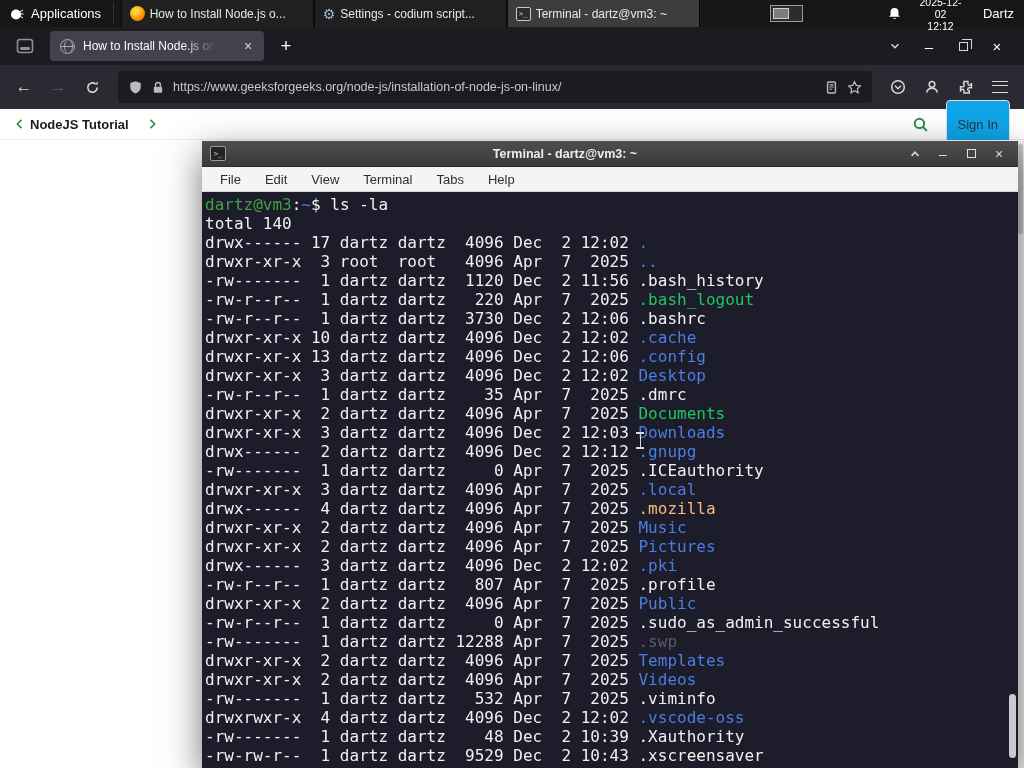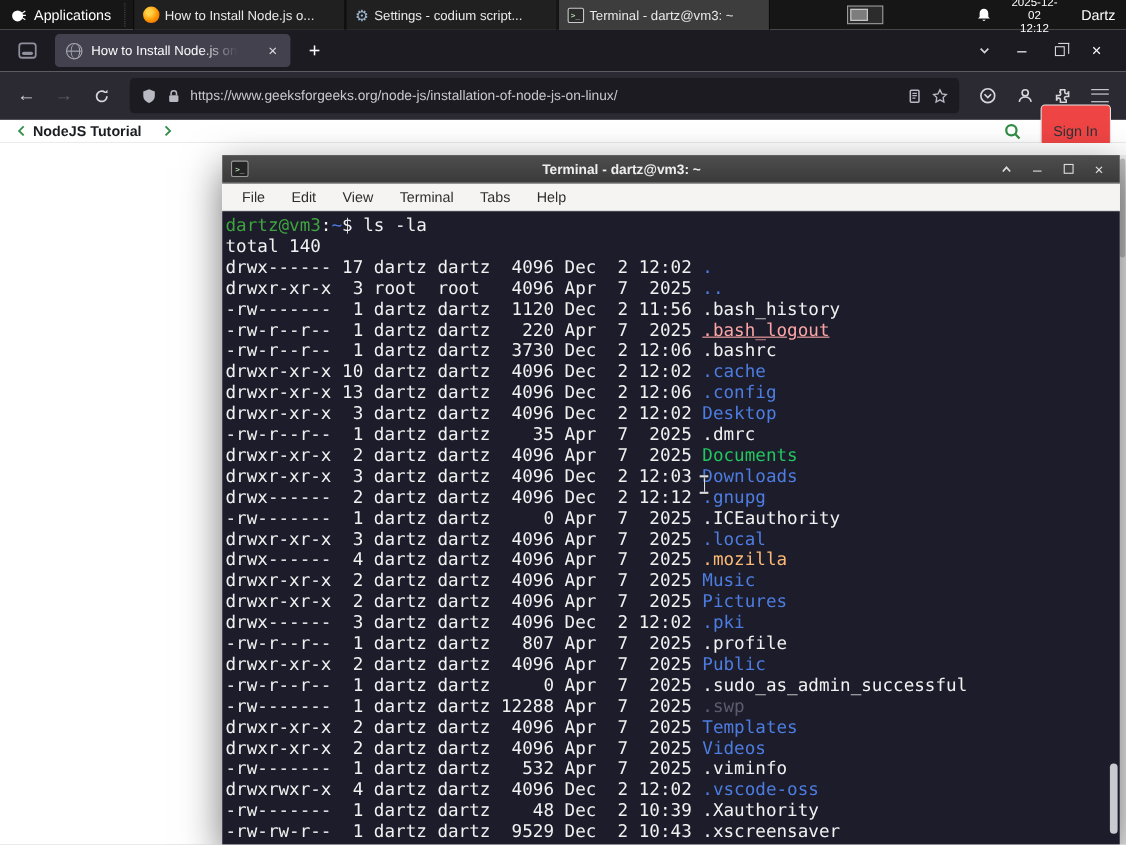--- a/index.html
+++ b/index.html
@@ -41,26 +41,26 @@
   .restore-ic { position:relative; width:9px; height:9px; border:1.4px solid #d7d7db; display:inline-block; }
   .restore-ic::before { content:''; position:absolute; top:-4px; left:2.5px; width:9px; height:9px; border:1.4px solid #d7d7db; border-bottom:none; border-left:none; }
 
   .toolbar { height:44px; background:#2b2a33; display:flex; align-items:center; padding:0 8px; gap:2px; }
   .nav-btn { width:32px; height:30px; background:none; border:none; color:#d7d7db; font-size:17px; border-radius:4px; cursor:default; }
   .nav-btn.disabled { color:#5a5966; }
   .urlbar { flex:1; height:32px; margin:0 8px; background:#1c1b22; border-radius:4px; display:flex; align-items:center; gap:8px; padding:0 10px; }
   .url-text { flex:1; font-size:12.5px; color:#c7c7cf; white-space:nowrap; overflow:hidden; }
 
   
-  .sitenav { height:21px; background:#fff; border-bottom:1px solid #ebebeb; display:flex; align-items:center; padding:0 14px; gap:17px; font-size:13px; color:#42464d; }
+  .sitenav { height:31px; background:#fff; border-bottom:1px solid #ebebeb; display:flex; align-items:center; padding:0 14px; gap:17px; font-size:13px; color:#42464d; }
   .nav-back { display:flex; align-items:center; gap:4px; background:none; border:none; font-size:13px; font-weight:bold; color:#1a1c20; cursor:default; }
   .nav-items { display:flex; gap:17px; align-items:center; }
   .nav-item { white-space:nowrap; cursor:default; }
   .nav-spacer { flex:1; }
-  .signin { background:#ef4444; border:1px solid #e3e3e3; border-radius:4px; padding:16px 11px; font-size:13px; color:#2f3337; box-shadow:0 1px 2px rgba(0,0,0,.06); cursor:default; }
+  .signin { background:#0ea5e9; border:1px solid #e3e3e3; border-radius:4px; padding:16px 11px; font-size:13px; color:#2f3337; box-shadow:0 1px 2px rgba(0,0,0,.06); cursor:default; }
   .pagebody { flex:1; background:#fff; position:relative; }
   .page-scrollbar { position:absolute; top:114px; right:0; bottom:0; width:7px; background:#f1f1f1; }
   .page-scroll-thumb { position:absolute; top:3px; right:1px; width:5px; height:90px; background:#c2c2c2; border-radius:3px; }
 
   
   .terminal { position:absolute; left:202px; top:141px; width:816px; height:627px; display:flex; flex-direction:column; box-shadow:0 12px 34px rgba(0,0,0,.55); z-index:40; }
   .t-title { height:26px; background:linear-gradient(#4e4e4e,#3a3a3a); display:flex; align-items:center; padding:0 8px; color:#ededed; border-bottom:1px solid #2c2c2c; }
   .t-icon { width:16px; height:15px; background:#242424; border:1px solid #9a9a9a; border-radius:2px; color:#bfe8bf; font-size:7px; font-family:"DejaVu Sans Mono", monospace; display:inline-flex; align-items:center; justify-content:center; }
   .t-title-text { flex:1; text-align:center; font-size:12.5px; font-weight:bold; }
   .t-controls { display:flex; align-items:center; gap:6px; }
@@ -265,21 +265,21 @@
         <span class="t-menu-item">Tabs</span>
         <span class="t-menu-item">Help</span>
       </div>
     <div class="t-body">
       <div class="tline"><span class="c-green" style="color: rgb(63, 163, 63);">dartz@vm3</span><span>:</span><span class="c-blue" style="color: rgb(77, 125, 224);">~</span><span>$ </span><span>ls -la</span></div>
       <div class="tline">total 140</div>
       <div id="t-output">
           <div class="tline"><span>drwx------ 17 dartz dartz  4096 Dec  2 12:02 </span><span style="color: rgb(77, 125, 224);">.</span></div>
           <div class="tline"><span>drwxr-xr-x  3 root  root   4096 Apr  7  2025 </span><span style="color: rgb(77, 125, 224);">..</span></div>
           <div class="tline"><span>-rw-------  1 dartz dartz  1120 Dec  2 11:56 </span><span style="color: rgb(241, 241, 241);">.bash_history</span></div>
-          <div class="tline"><span>-rw-r--r--  1 dartz dartz   220 Apr  7  2025 </span><span style="color: #fca5a5; text-decoration: underline;">.bash_logout</span></div>
+          <div class="tline"><span>-rw-r--r--  1 dartz dartz   220 Apr  7  2025 </span><span style="color: #22c55e;">.bash_logout</span></div>
           <div class="tline"><span>-rw-r--r--  1 dartz dartz  3730 Dec  2 12:06 </span><span style="color: rgb(241, 241, 241);">.bashrc</span></div>
           <div class="tline"><span>drwxr-xr-x 10 dartz dartz  4096 Dec  2 12:02 </span><span style="color: rgb(77, 125, 224);">.cache</span></div>
           <div class="tline"><span>drwxr-xr-x 13 dartz dartz  4096 Dec  2 12:06 </span><span style="color: rgb(77, 125, 224);">.config</span></div>
           <div class="tline"><span>drwxr-xr-x  3 dartz dartz  4096 Dec  2 12:02 </span><span style="color: rgb(77, 125, 224);">Desktop</span></div>
           <div class="tline"><span>-rw-r--r--  1 dartz dartz    35 Apr  7  2025 </span><span style="color: rgb(241, 241, 241);">.dmrc</span></div>
           <div class="tline"><span>drwxr-xr-x  2 dartz dartz  4096 Apr  7  2025 </span><span style="color: #22c55e;">Documents</span></div>
           <div class="tline"><span>drwxr-xr-x  3 dartz dartz  4096 Dec  2 12:03 </span><span style="color: rgb(77, 125, 224);">Downloads</span></div>
           <div class="tline"><span>drwx------  2 dartz dartz  4096 Dec  2 12:12 </span><span style="color: rgb(77, 125, 224);">.gnupg</span></div>
           <div class="tline"><span>-rw-------  1 dartz dartz     0 Apr  7  2025 </span><span style="color: rgb(241, 241, 241);">.ICEauthority</span></div>
           <div class="tline"><span>drwxr-xr-x  3 dartz dartz  4096 Apr  7  2025 </span><span style="color: rgb(77, 125, 224);">.local</span></div>

